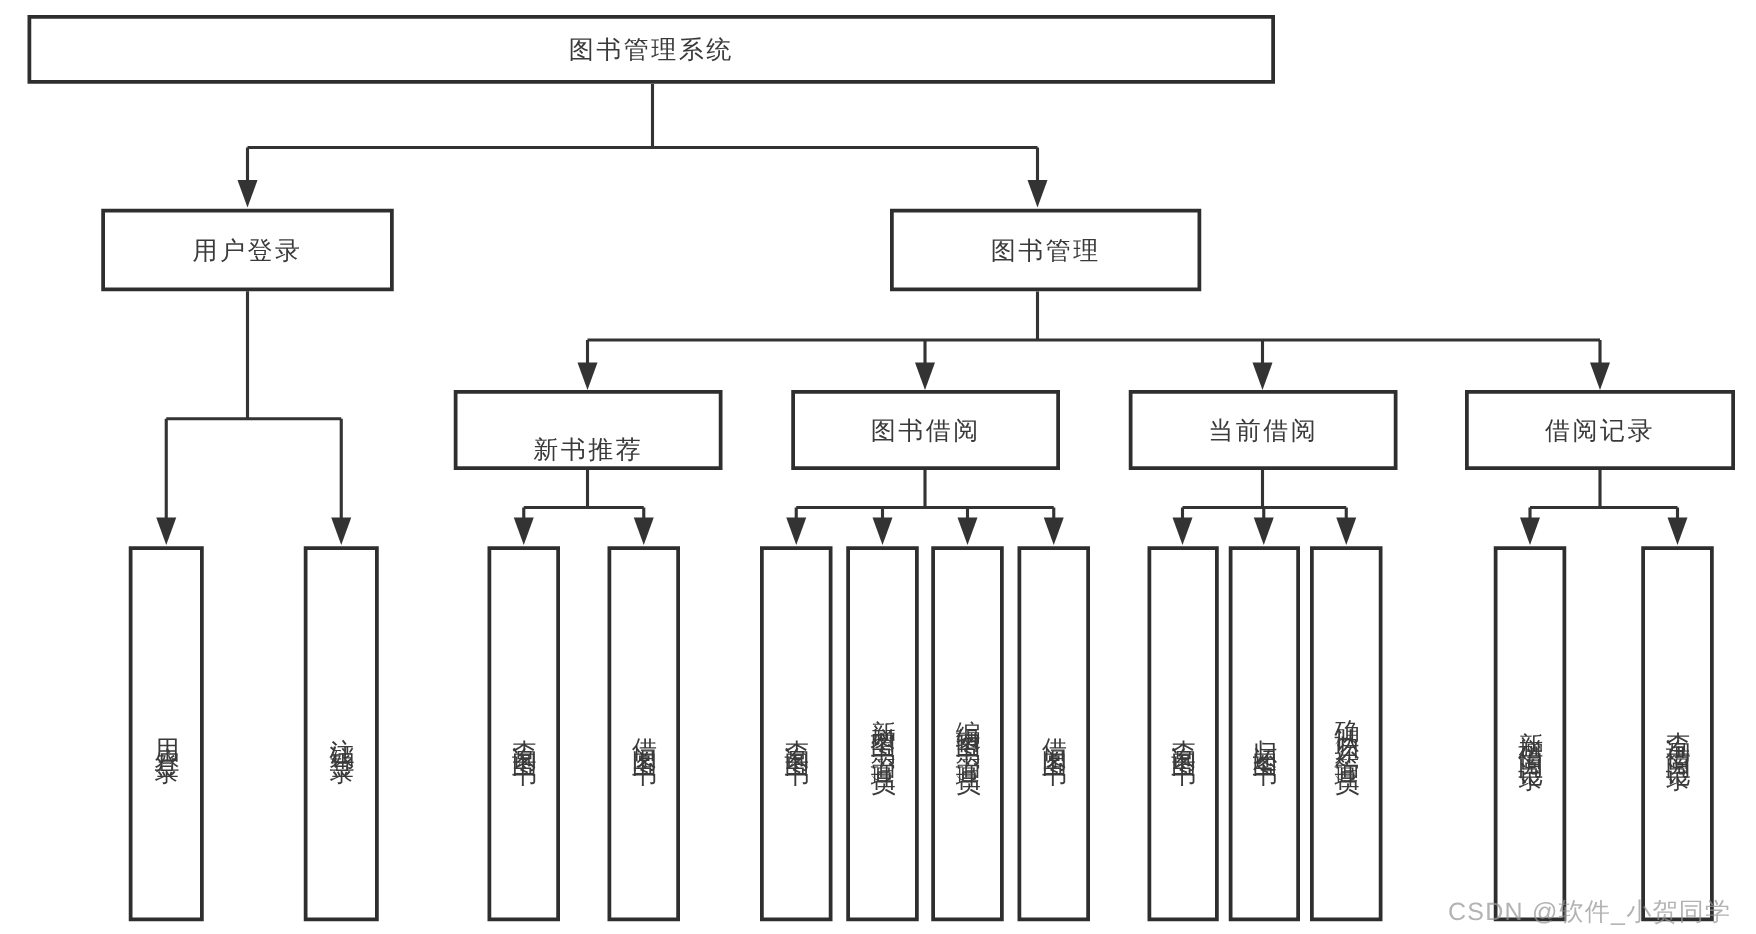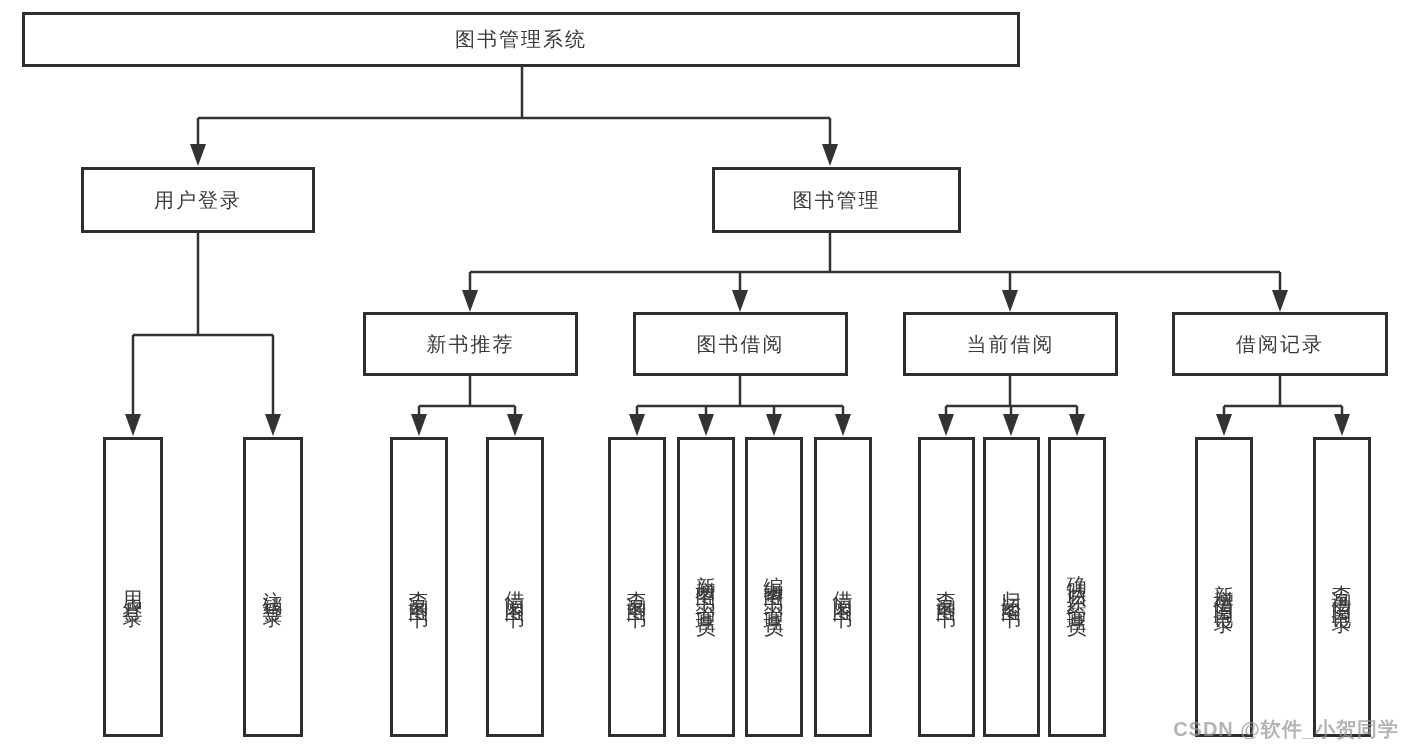--- a/index.html
+++ b/index.html
@@ -13,22 +13,22 @@
     display:flex; align-items:center; justify-content:center;
     color:#3a3a3a; box-sizing:border-box;
   }
   .box.h span { font-size:20px; letter-spacing:2px; white-space:nowrap; }
   .box.v span {
     writing-mode:vertical-rl; text-orientation:mixed;
     font-size:20px; letter-spacing:6px; line-height:1;
   }
   .leaf { top:437px; height:300px; }
   .watermark {
-    position:absolute; right:6px; bottom:4px; font-size:20px;
-    color:rgba(150,150,150,0.72); letter-spacing:1px; z-index:5; white-space:nowrap;font-weight:bold;
+    position:absolute; right:20px; bottom:4px; font-size:20px;
+    color:rgba(150,150,150,0.72); letter-spacing:1px; z-index:5; white-space:nowrap;
   }
 </style>
 </head>
 <body>
 
 <div class="canvas">
 
   <svg class="connectors" width="1405" height="747" viewBox="0 0 1405 747">
     <g stroke="#333333" stroke-width="2.5" fill="none">
 
@@ -99,21 +99,21 @@
     <span>图书管理系统</span>
   </div>
 
   <div class="box h" style="left:81px; top:167px; width:234px; height:66px;">
     <span>用户登录</span>
   </div>
   <div class="box h" style="left:712px; top:167px; width:249px; height:66px;">
     <span>图书管理</span>
   </div>
 
-  <div class="box h" style="left:363px; top:312px; width:215px; height:64px;">
+  <div class="box h" style="left:363px; top:312px; width:215px; height:64px;align-items:flex-end;">
     <span>新书推荐</span>
   </div>
   <div class="box h" style="left:633px; top:312px; width:215px; height:64px;font-family:Liberation Serif, serif;">
     <span>图书借阅</span>
   </div>
   <div class="box h" style="left:903px; top:312px; width:215px; height:64px;text-align:center;">
     <span>当前借阅</span>
   </div>
   <div class="box h" style="left:1172px; top:312px; width:216px; height:64px;">
     <span>借阅记录</span>

